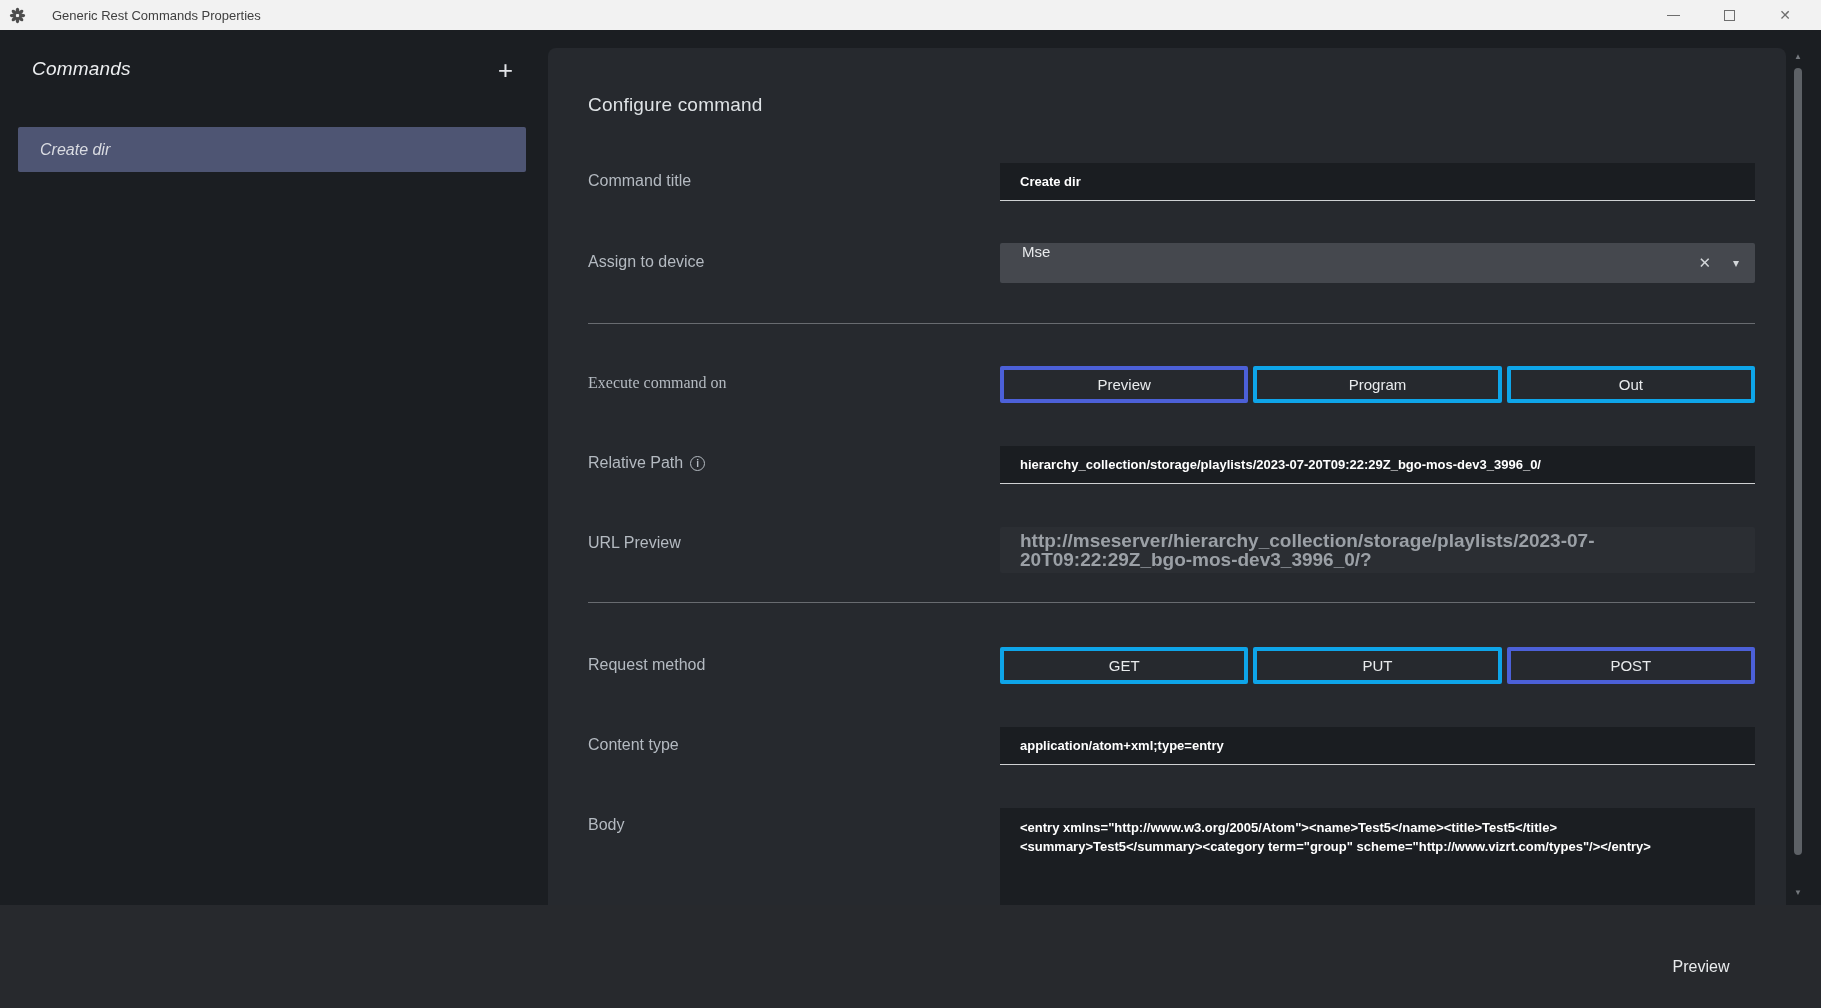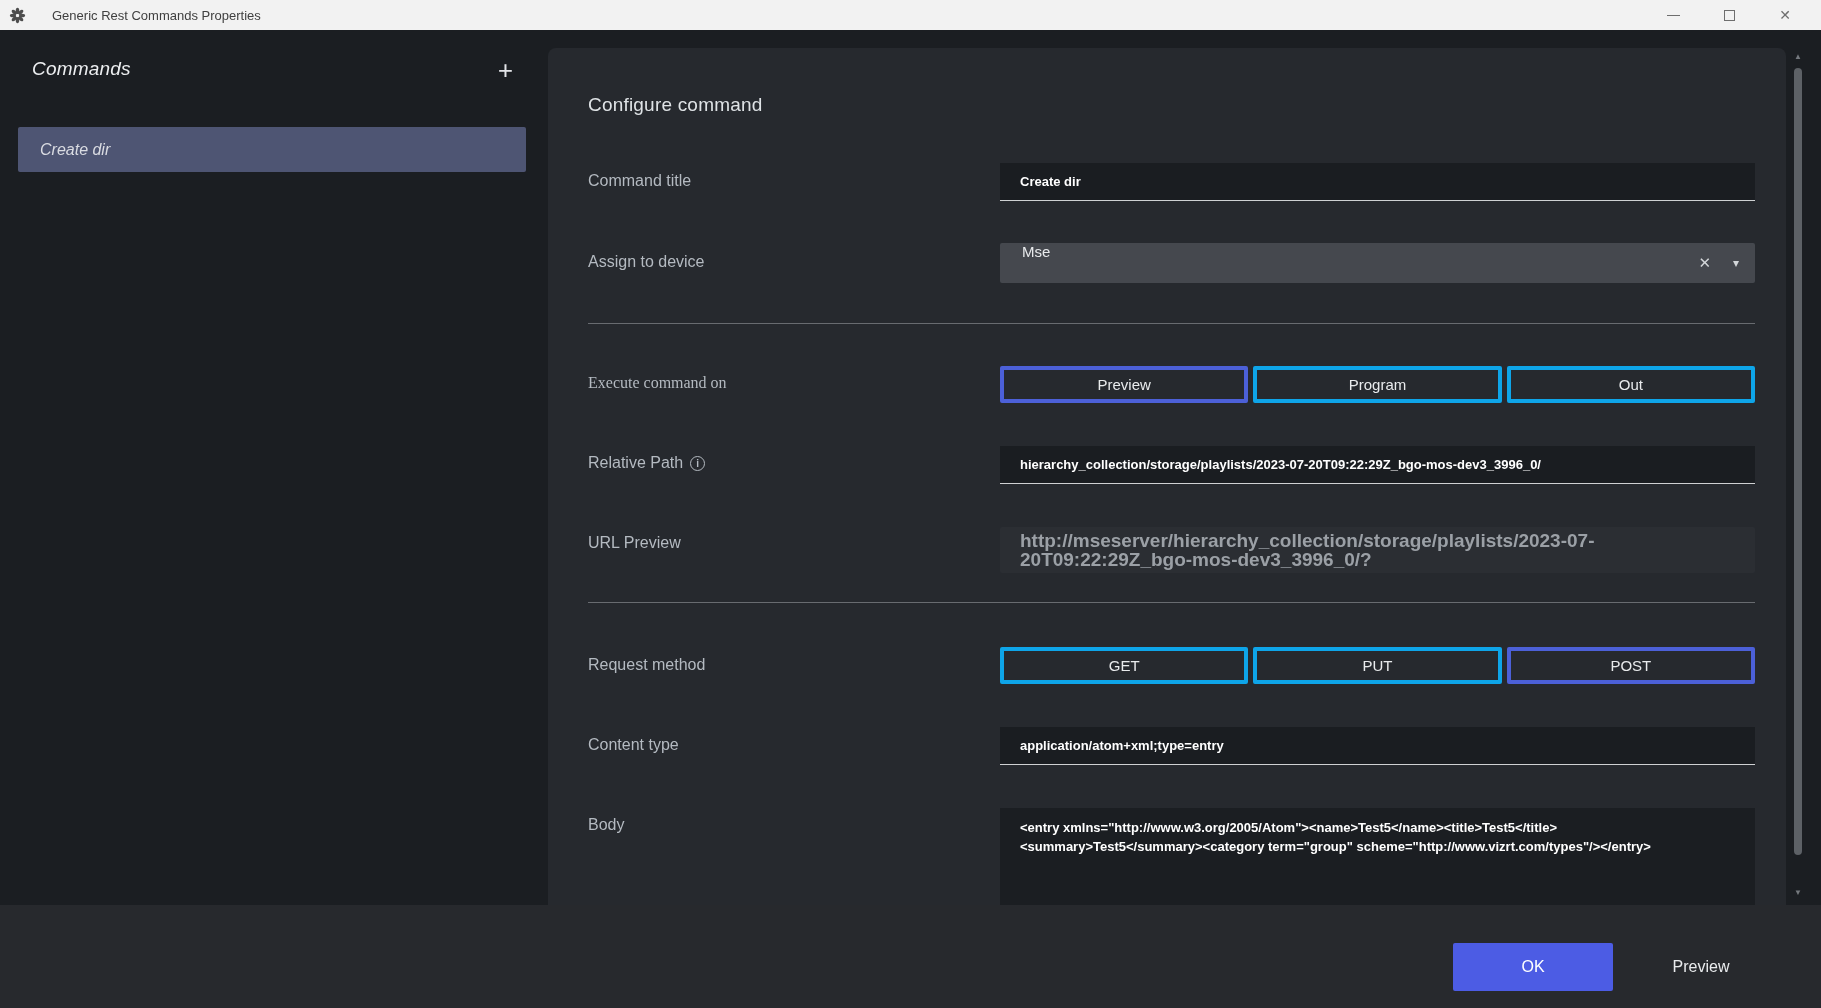--- a/index.html
+++ b/index.html
@@ -191,17 +191,16 @@
     <textarea class="body-area" style="top: 760px;">&lt;entry xmlns="http://www.w3.org/2005/Atom"&gt;&lt;name&gt;Test5&lt;/name&gt;&lt;title&gt;Test5&lt;/title&gt;&lt;summary&gt;Test5&lt;/summary&gt;&lt;category term="group" scheme="http://www.vizrt.com/types"/&gt;&lt;/entry&gt;</textarea>
   </div>
 
   <div class="scrollbar">
     <div class="sb-arrow sb-up">▲</div>
     <div class="sb-thumb"></div>
     <div class="sb-arrow sb-down">▼</div>
   </div>
 
   <div class="footer">
-    <button class="ok-btn">OK</button>
     <button class="cancel-btn">Preview</button>
   </div>
 
 </div>
 
 </body></html>

